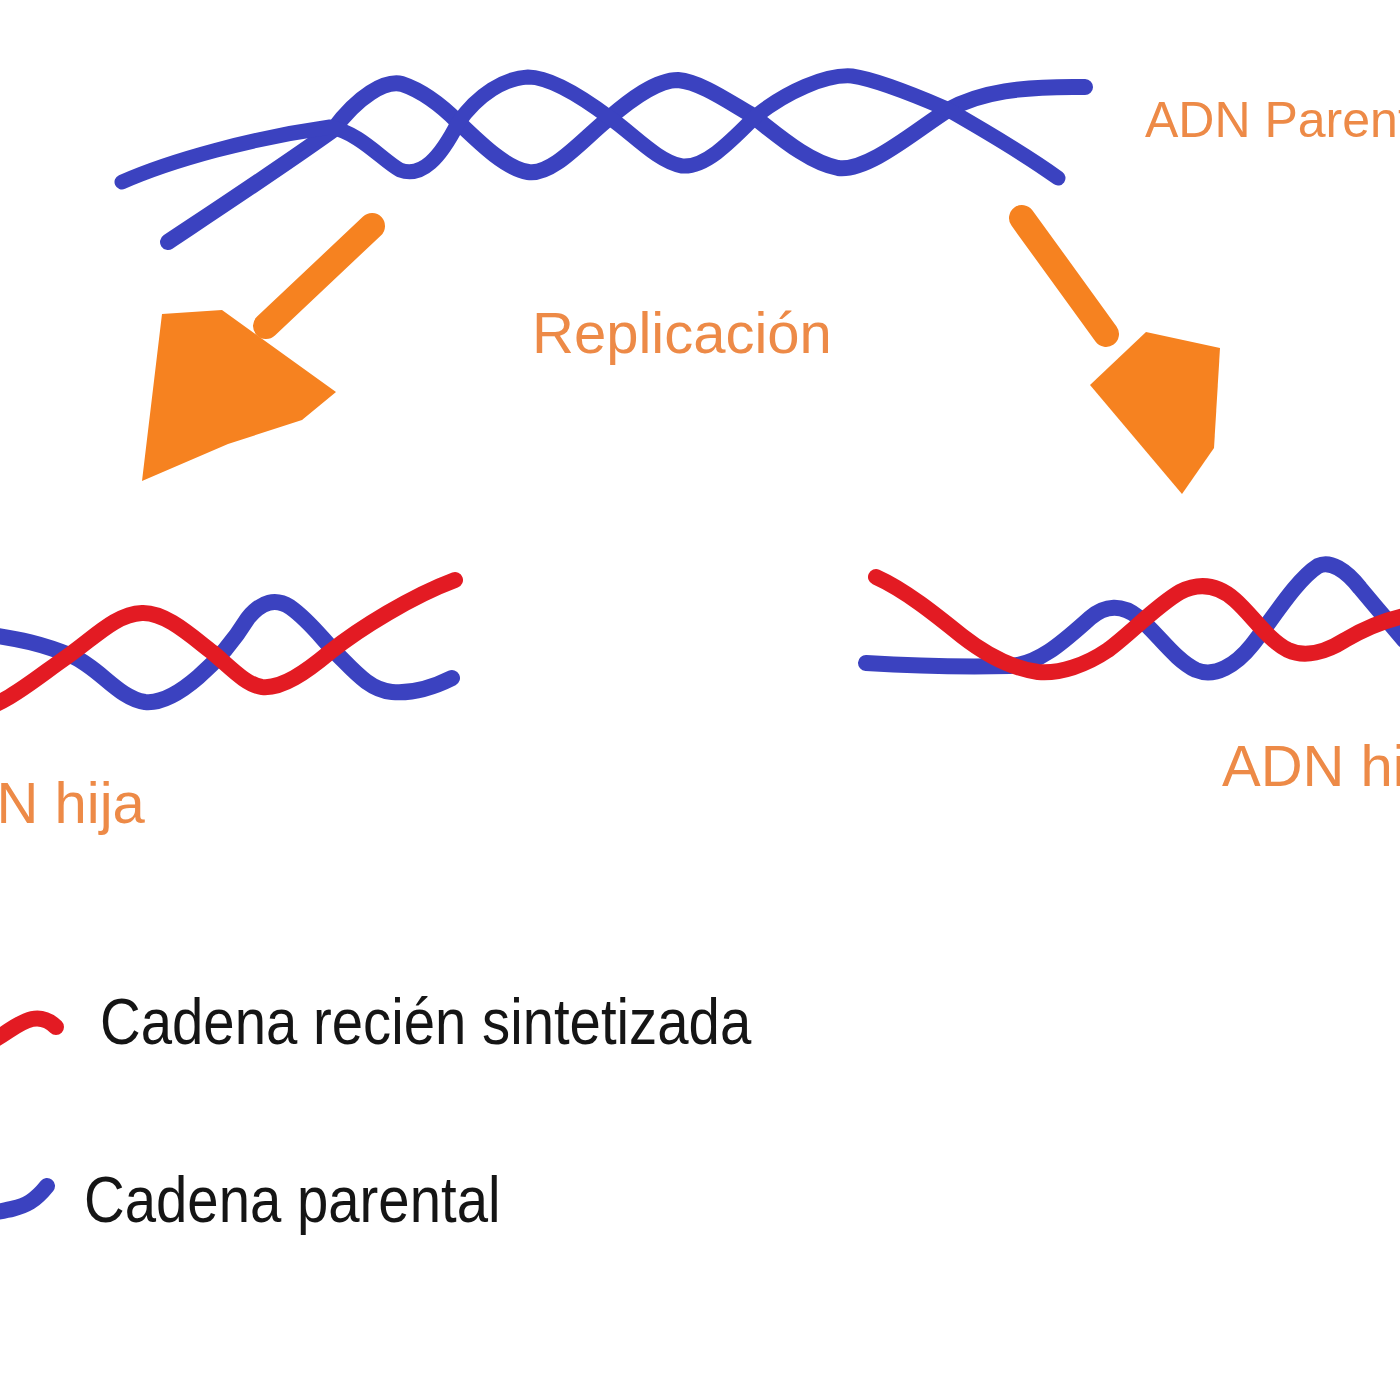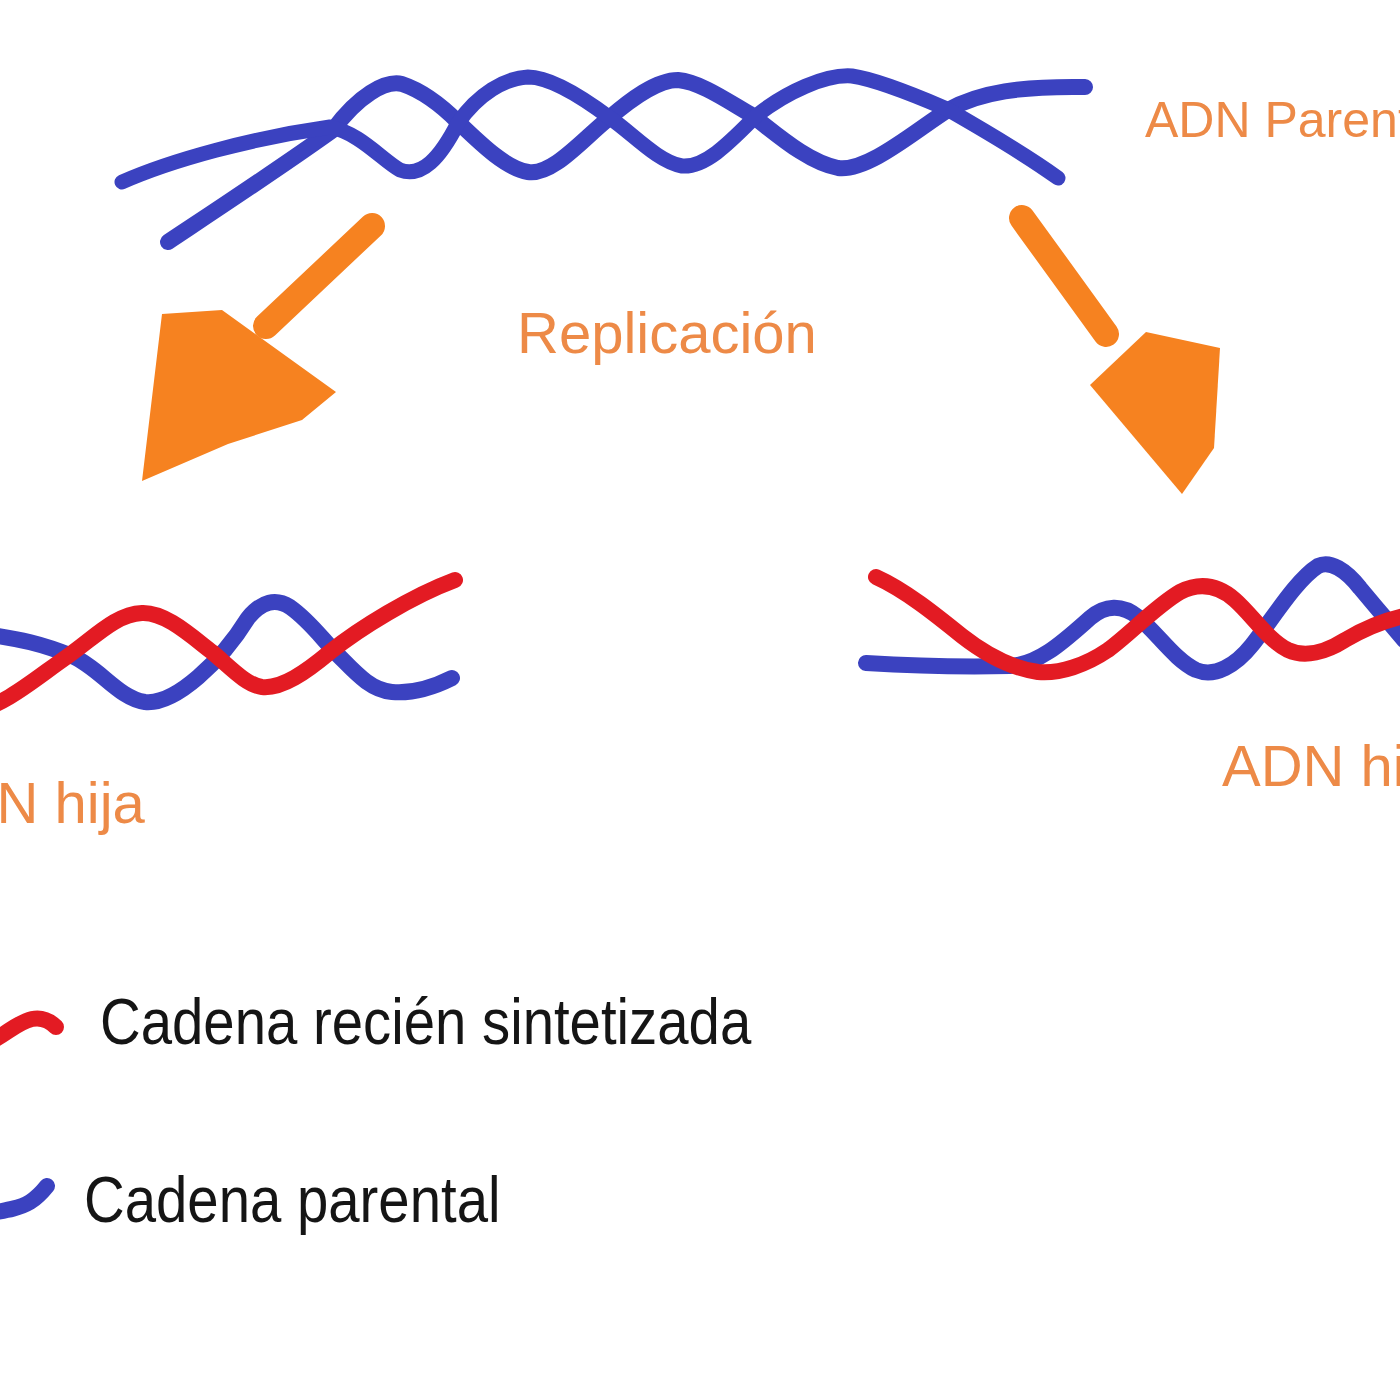--- a/index.html
+++ b/index.html
@@ -11,21 +11,21 @@
     font-family:"Liberation Sans", sans-serif;
   }
   .stage svg{position:absolute;left:0;top:0;}
   .lbl{
     position:absolute;
     color:#ed8a47;
     white-space:nowrap;
     line-height:1;
   }
   .lbl-parental{left:1145px;top:95px;font-size:50px;}
-  .lbl-replication{left:517px;top:304px;font-size:58px;}
+  .lbl-replication{left:532px;top:304px;font-size:58px;}
   .lbl-daughter-left{left:-84px;top:774px;font-size:58px;}
   .lbl-daughter-right{left:1222px;top:737px;font-size:58px;}
   .legend-text{
     position:absolute;
     color:#151515;
     font-size:64px;
     line-height:1;
     white-space:nowrap;
     transform:scaleX(0.88);
     transform-origin:left top;

